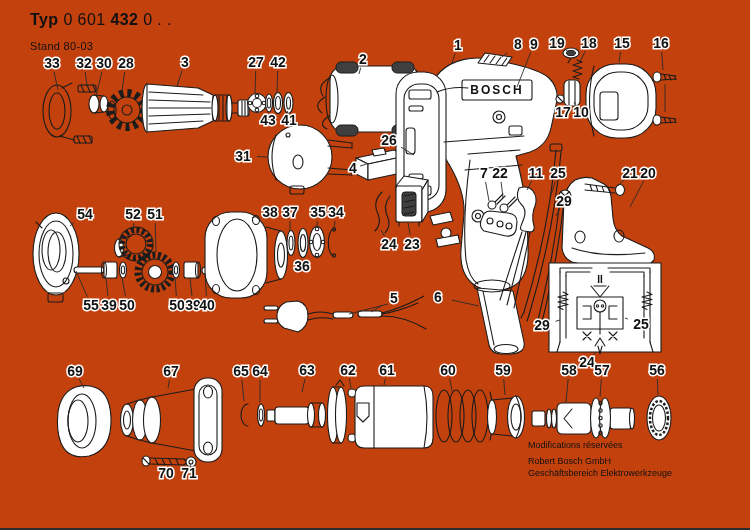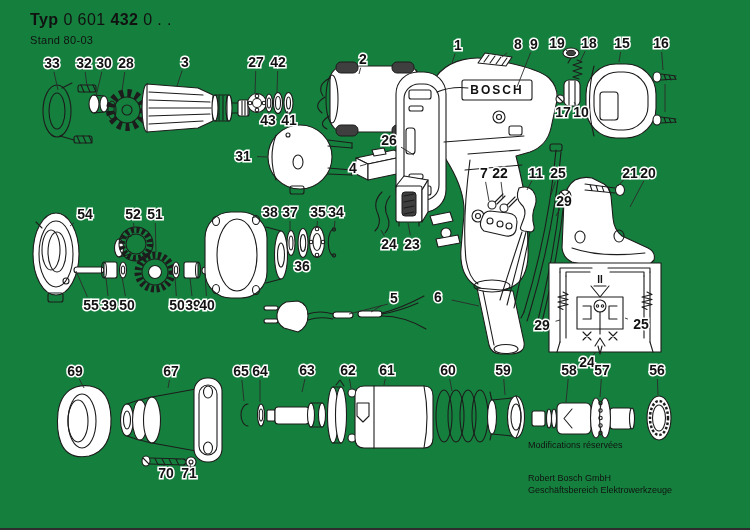--- a/index.html
+++ b/index.html
@@ -1,25 +1,25 @@
 <!DOCTYPE html>
 <html><head>
 <meta charset="utf-8">
 <style>
   * { margin:0; padding:0; box-sizing:border-box; }
   html,body { background:#ffffff; }
-  .page { position:relative; width:750px; height:530px; background:#15803d;
+  .page { position:relative; width:750px; height:530px; background:#c2410c;
           font-family:"Liberation Sans", sans-serif; overflow:hidden; color:#111; }
   .header { position:absolute; left:30px; top:11px; }
   .typ-line { font-size:16px; letter-spacing:.4px; }
   .typ-label { font-weight:bold; margin-right:5px; }
   .num-b { font-weight:bold; }
-  .stand { font-size:11px; margin-top:5px; letter-spacing:.3px; }
+  .stand { font-size:11px; margin-top:11px; letter-spacing:.3px; }
   .footer { position:absolute; left:528px; top:440px; font-size:9px; line-height:11.4px; }
-  .f-company { margin-top:22px; }
+  .f-company { margin-top:5px; }
   .bottom-edge { position:absolute; left:0; bottom:0; width:750px; height:2px; background:#2e2e2e; }
   svg { position:absolute; left:0; top:0; }
   .ln  { stroke:#1c1c1c; fill:none; stroke-width:1.1; stroke-linecap:round; stroke-linejoin:round; }
   .lnf { stroke:#1c1c1c; fill:#ffffff; stroke-width:1.1; stroke-linejoin:round; }
   .dk  { fill:#3f3f3f; stroke:#1c1c1c; stroke-width:1; }
   .teeth { stroke:#1c1c1c; fill:none; }
   .callout { font-family:"Liberation Sans",sans-serif; font-size:14px; font-weight:bold;
              fill:#111; text-anchor:middle; paint-order:stroke fill; stroke:#fff; stroke-width:3px; }
   .leader { stroke:#2a2a2a; stroke-width:.9; }
   .brand-text { font-family:"Liberation Sans",sans-serif; font-size:12px; font-weight:bold;

